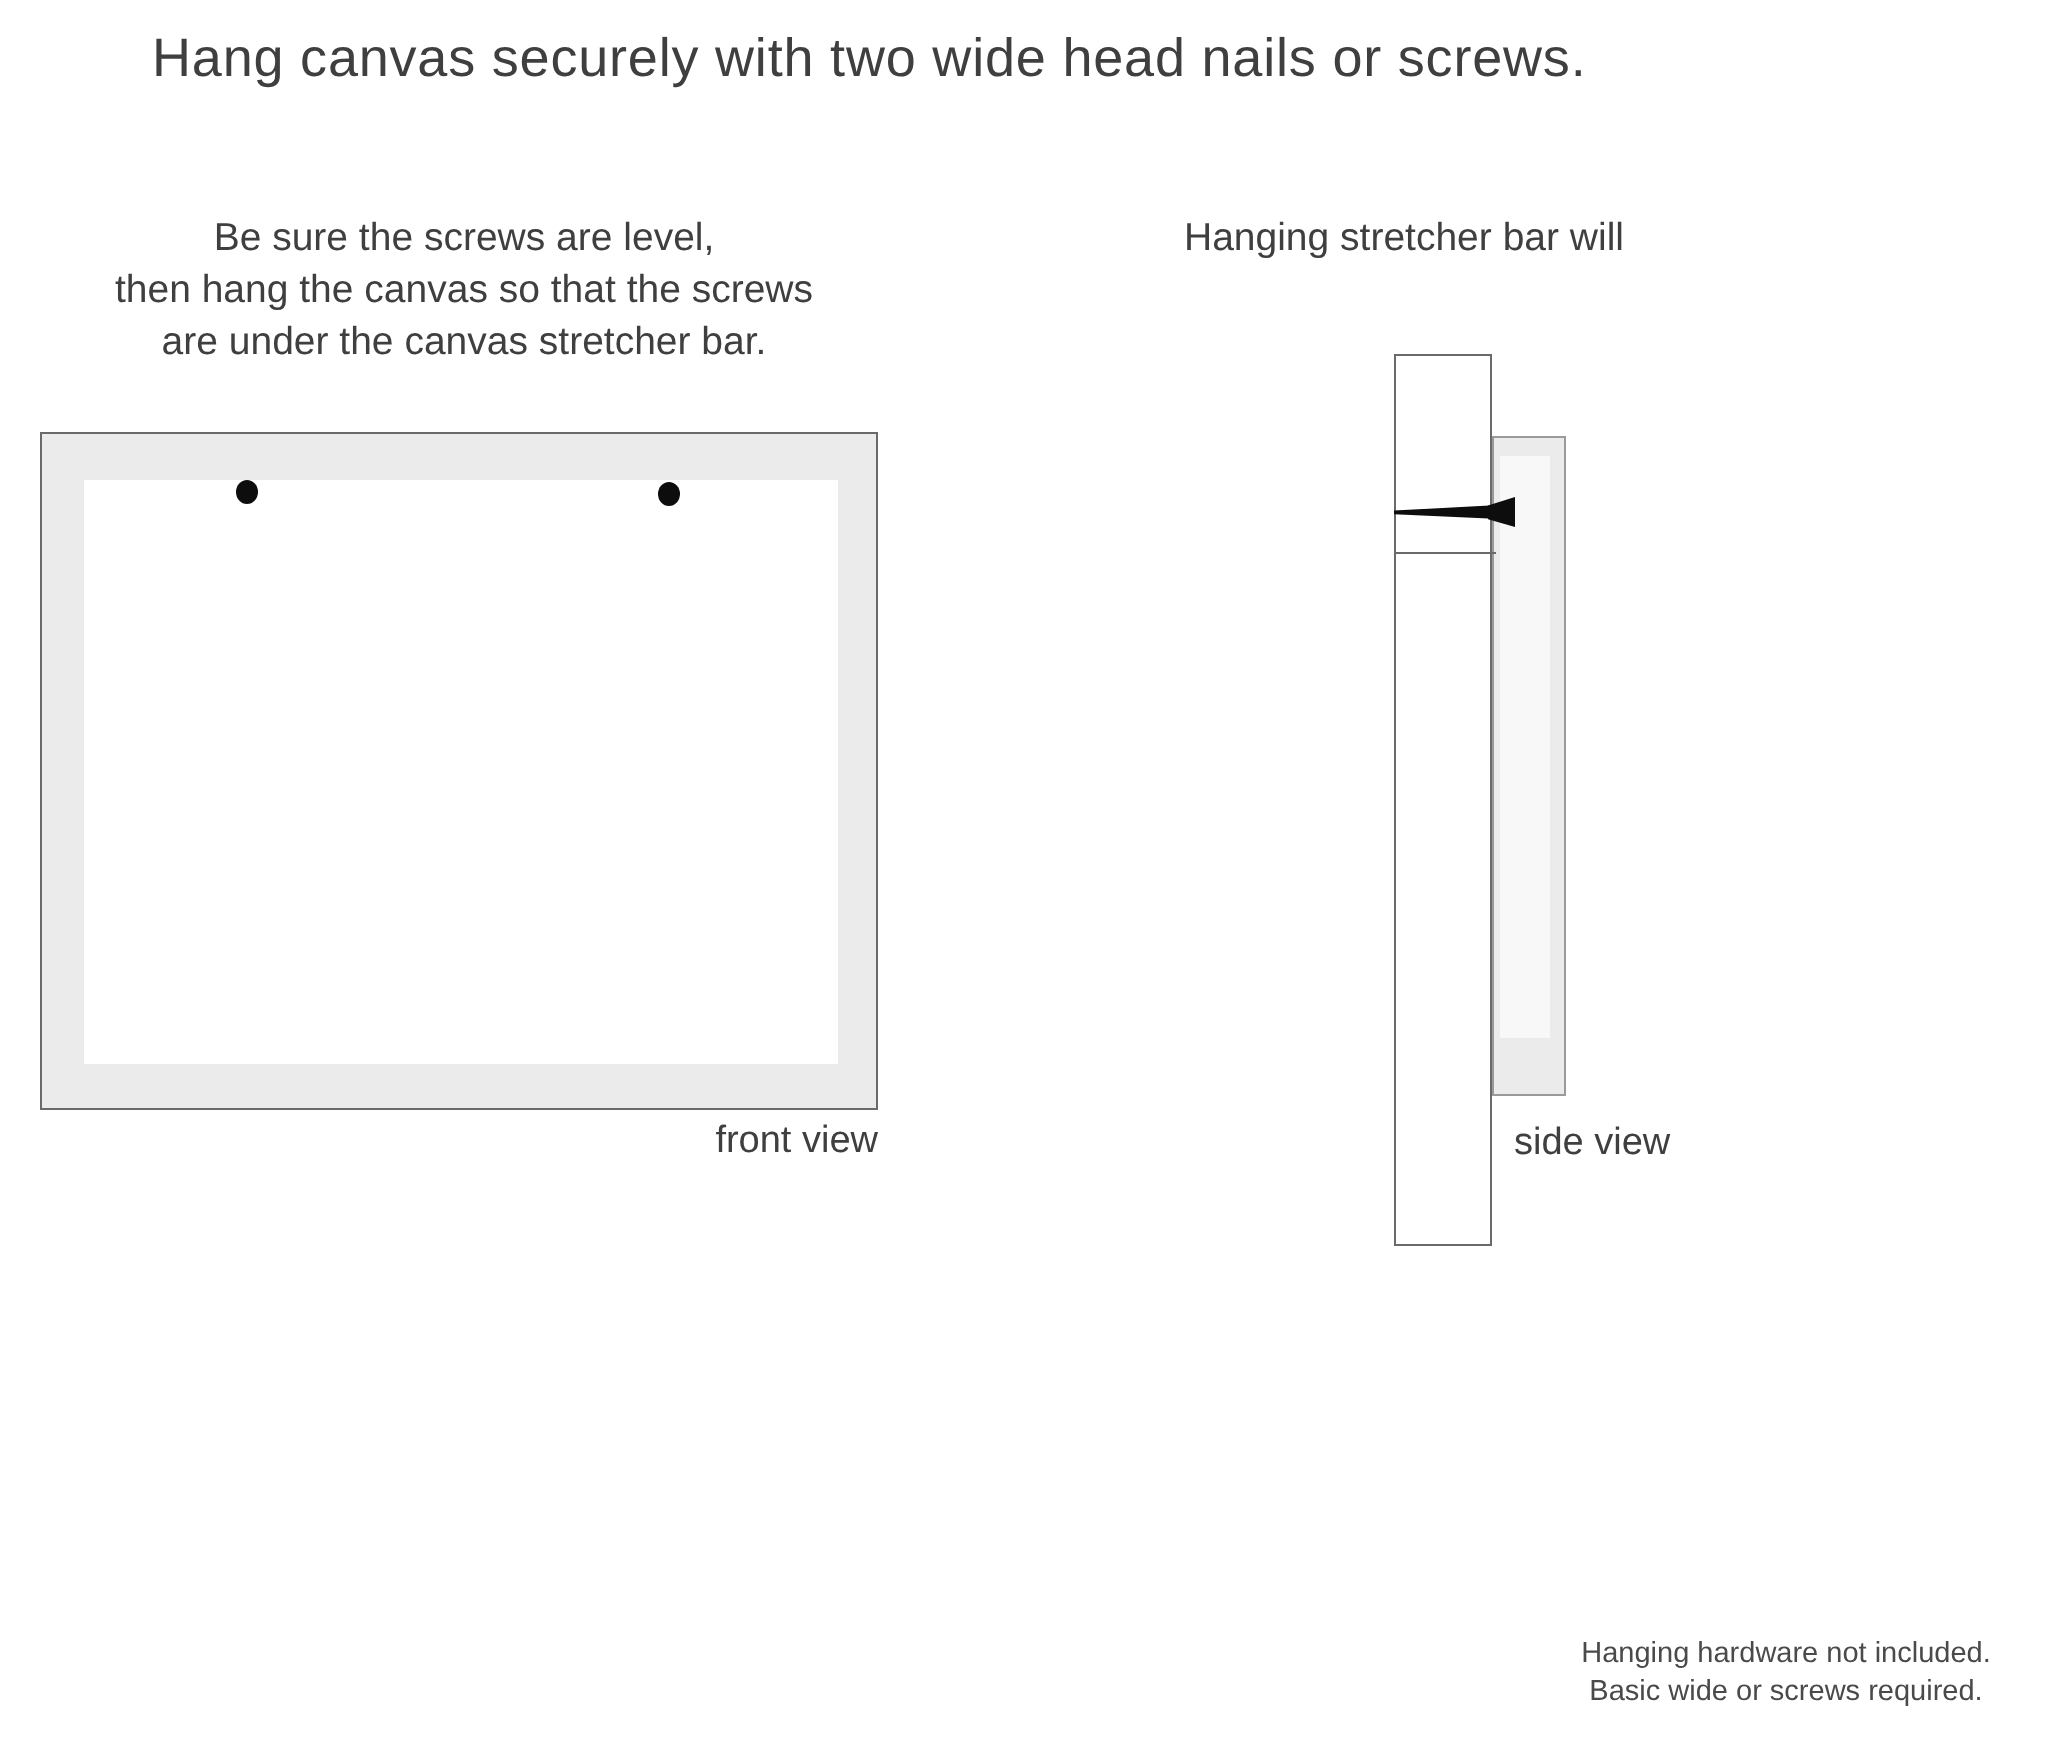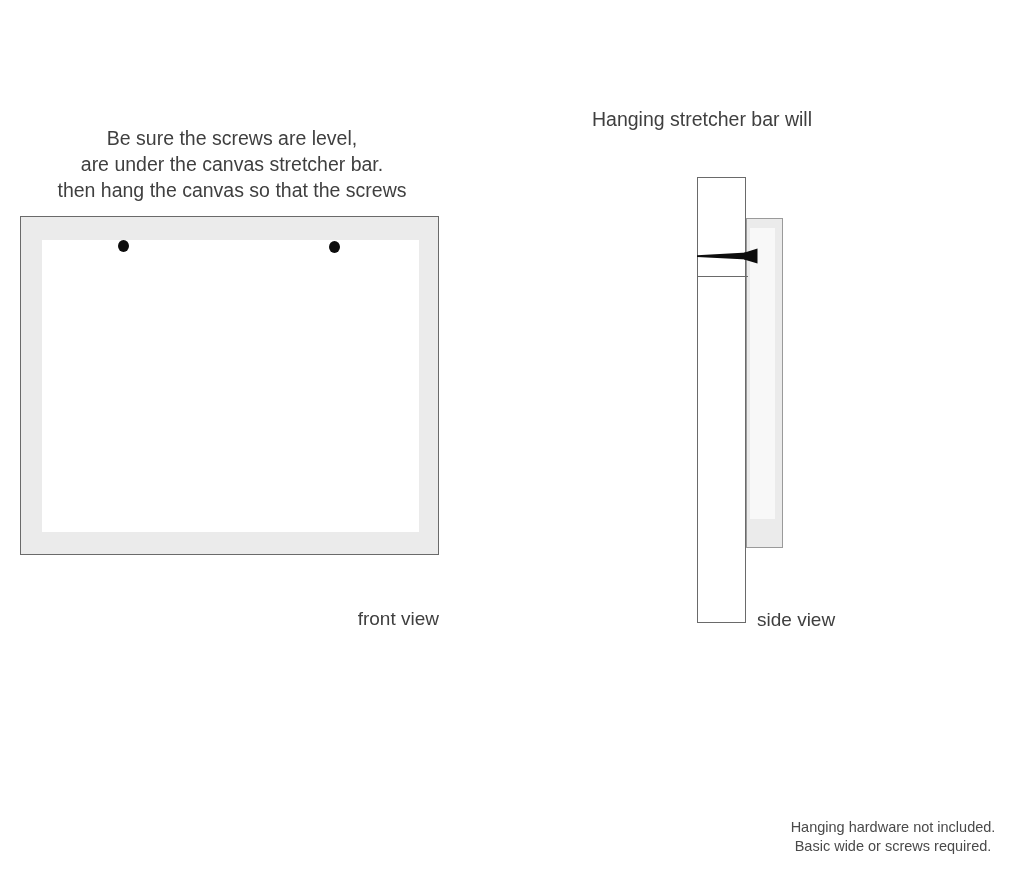--- a/index.html
+++ b/index.html
@@ -10,41 +10,41 @@
   }
   .title{
     position:absolute;left:76px;top:14px;
     font-size:27px;letter-spacing:.4px;font-weight:400;color:var(--text,#3f3f3f);
     white-space:nowrap;
   }
   .note{
     position:absolute;text-align:center;
     font-size:19.5px;line-height:26px;font-weight:400;color:var(--text,#3f3f3f);
   }
-  .note-left{left:12px;top:106px;width:440px;margin-top:19px;}
+  .note-left{left:12px;top:106px;width:440px;}
   .note-right{left:567px;top:106px;width:270px;}
 
   
   .front-frame{
     position:absolute;left:20px;top:216px;width:419px;height:339px;
     background:var(--canvas-frame,#ebebeb);
     border:1.5px solid var(--outline,#6a6a6a);box-sizing:border-box;
   }
   .front-inner{
     position:absolute;left:21px;top:23px;width:377px;height:292px;
     background:var(--canvas-inner,#ffffff);
   }
   .nail-dot{
     position:absolute;width:11px;height:12px;border-radius:50%;
     background:var(--nail,#0d0d0d);
   }
   .dot-left{left:97px;top:23px;}
   .dot-right{left:308px;top:24px;}
   .view-label{
-    position:absolute;font-size:19px;color:var(--text,#3f3f3f);white-space:nowrap;margin-top:48px;
+    position:absolute;font-size:19px;color:var(--text,#3f3f3f);white-space:nowrap;
   }
   .front-label{left:20px;top:560px;width:419px;text-align:right;}
   .side-label{left:757px;top:561px;}
 
   
   .side-canvas{
     position:absolute;left:746px;top:218px;width:37px;height:330px;
     background:var(--canvas-frame,#ebebeb);
     border:1px solid var(--side-outline,#9a9a9a);box-sizing:border-box;z-index:1;
   }
@@ -67,25 +67,26 @@
   .footer{
     position:absolute;right:11px;top:818px;width:240px;text-align:center;
     font-size:14.5px;line-height:19px;color:var(--footer-text,#4a4a4a);
   }
 </style>
 </head>
 <body>
 
 <div class="page">
 
+  <div class="title">Hang canvas securely with two wide head nails or screws.</div>
 
   <div class="note note-left">
     <div>Be sure the screws are level,</div>
+    <div>then hang the canvas so that the screws</div>
     <div>are under the canvas stretcher bar.</div>
-    <div>then hang the canvas so that the screws</div>
   </div>
 
   <div class="note note-right">
     <div>Hanging stretcher bar will</div>
   </div>
 
   <div class="front-frame">
     <div class="front-inner"></div>
     <div class="nail-dot dot-left"></div>
     <div class="nail-dot dot-right"></div>

